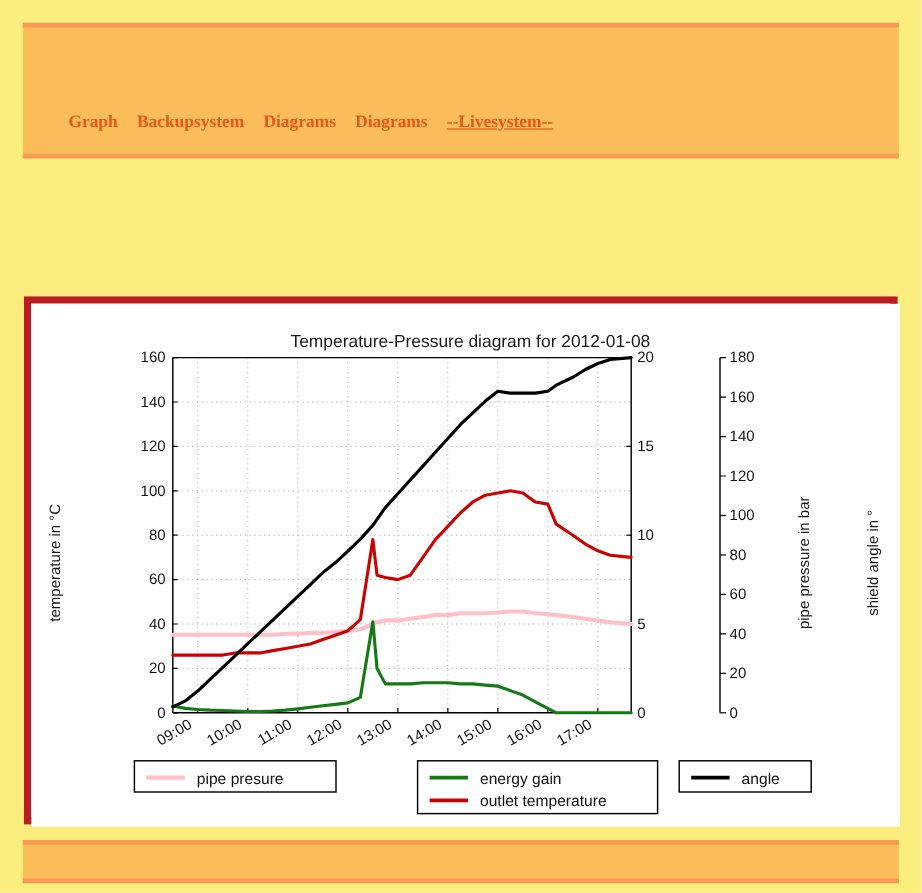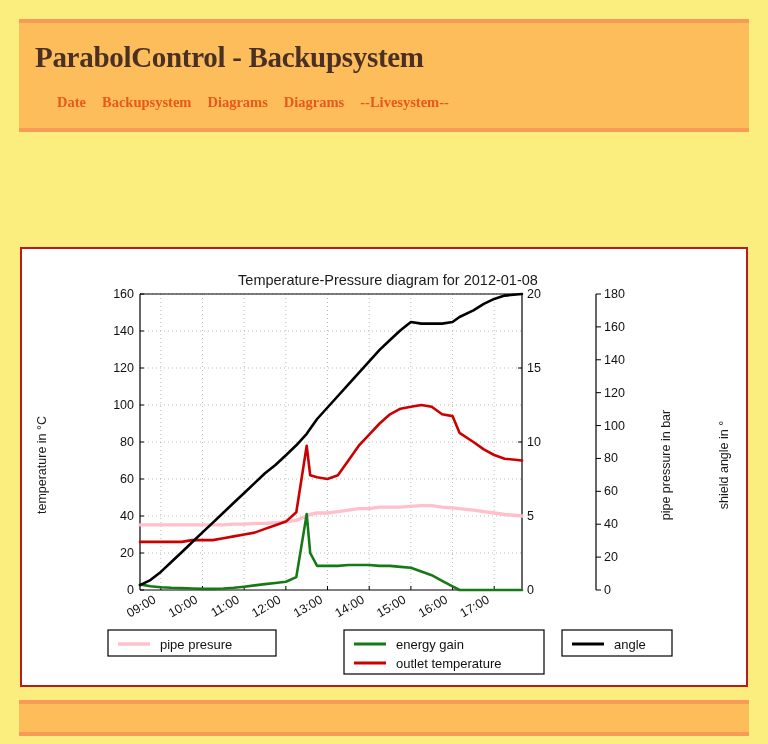--- a/index.html
+++ b/index.html
@@ -25,21 +25,21 @@
   }
   #nav{
     position:absolute;left:38px;top:70px;
     white-space:nowrap;
   }
   #nav a{
     font-family:"Liberation Serif", serif;
     font-size:14.5px;font-weight:bold;color:#e8581c;
     text-decoration:none;margin-right:16px;
   }
-  #nav a:last-child{margin-right:0;}
+  #nav a:last-child{margin-right:0;text-decoration:underline;}
   
   #form-area{position:absolute;left:0;top:160px;width:768px;height:70px;}
   .frm-label{
     position:absolute;
     font-family:"Liberation Serif", serif;
     font-size:14px;color:#1a1a1a;
   }
   #date-label{left:22px;top:174px;}
   #gtype-label{left:22px;top:209px;}
   #date-input{
@@ -67,40 +67,39 @@
     position:absolute;left:281px;top:187px;width:50px;height:21px;
     background:linear-gradient(#d8cfc0,#c2b7a4);
     border:1px solid #8b8276;border-radius:3px;
     display:flex;align-items:center;justify-content:center;
     font-family:"Liberation Sans", sans-serif;font-size:12.5px;color:#111;
     box-sizing:border-box;
   }
   
   #chart-panel{
     position:absolute;left:20px;top:247px;width:728px;height:440px;
-    background:#fff;border:2px solid #b91c1c;box-sizing:border-box;
+    background:#fff;border:6px solid #b91c1c;box-sizing:border-box;
   }
   #chart-svg{display:block;}
   
   #footer{
     position:absolute;left:19px;top:700px;width:730px;height:36px;
     background:#fcbd5a;
     border-top:4px solid #f79b57;
     border-bottom:4px solid #f79b57;
     box-sizing:border-box;
   }
   text{font-family:"Liberation Sans", sans-serif;}
 </style>
 </head>
 <body>
 
 <div id="header">
-  <div id="site-title">ParabolControl - Backupsystem</div>
   <div id="nav">
-    <a href="#">Date</a><a href="#">Backupsystem</a><a href="#">Diagrams</a><a href="#">Diagrams</a><a href="#">--Livesystem--</a>
+    <a href="#">Graph</a><a href="#">Backupsystem</a><a href="#">Diagrams</a><a href="#">Diagrams</a><a href="#">--Livesystem--</a>
   </div>
 </div>
 
 <div id="form-area">
   <span class="frm-label" id="date-label">Date:</span>
   <input id="date-input" type="text" value="2012-01-08" style="">
   <span class="frm-label" id="gtype-label">Graph type:</span>
   <div id="graph-select">
     <span class="sel-text">Temp-Pressure</span>
     <span class="sel-arrow">▼</span>

